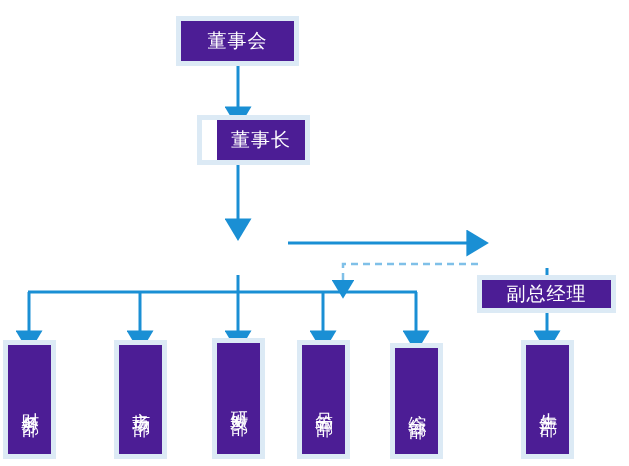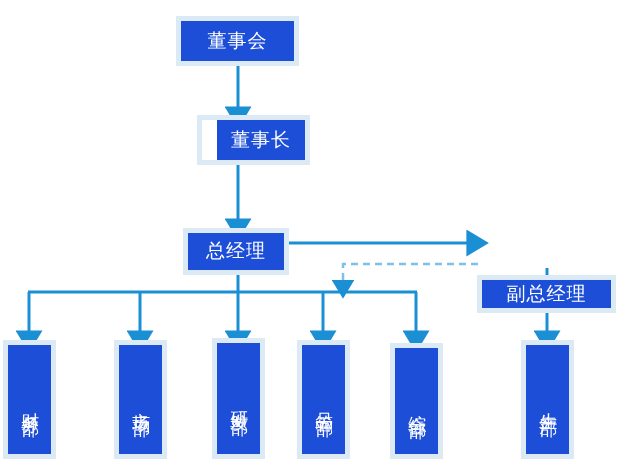--- a/index.html
+++ b/index.html
@@ -32,21 +32,21 @@
     border: 5px solid #dceaf5;
     display: flex;
     align-items: center;
     justify-content: center;
     z-index: 3;
   }
   .node .fill {
     box-sizing: border-box;
     width: 100%;
     height: 100%;
-    background: #1d4ed8;
+    background: #4c1d95;
     display: flex;
     align-items: center;
     justify-content: center;
     color: #ffffff;
     line-height: 1.18;
   }
   .node.horiz .fill {
     font-size: 19px;
     letter-spacing: 1px;
   }
@@ -95,23 +95,20 @@
   </svg>
 
   <div class="node horiz" style="left:176px; top:16px; width:123px; height:50px;">
     <div class="fill">董事会</div>
   </div>
 
   <div class="node horiz" style="left:197px; top:115px; width:113px; height:50px;padding-left:15px;">
     <div class="fill">董事长</div>
   </div>
 
-  <div class="node horiz" style="left:183px; top:228px; width:106px; height:47px;">
-    <div class="fill">总经理</div>
-  </div>
 
   <div class="node horiz" style="left:477px; top:231px; width:139px; height:38px;margin-top:44px;">
     <div class="fill">副总经理</div>
   </div>
 
   <div class="node vert" style="left:3px; top:340px; width:53px; height:119px;">
     <div class="fill">财务部</div>
   </div>
 
   <div class="node vert" style="left:114px; top:340px; width:53px; height:119px;">

